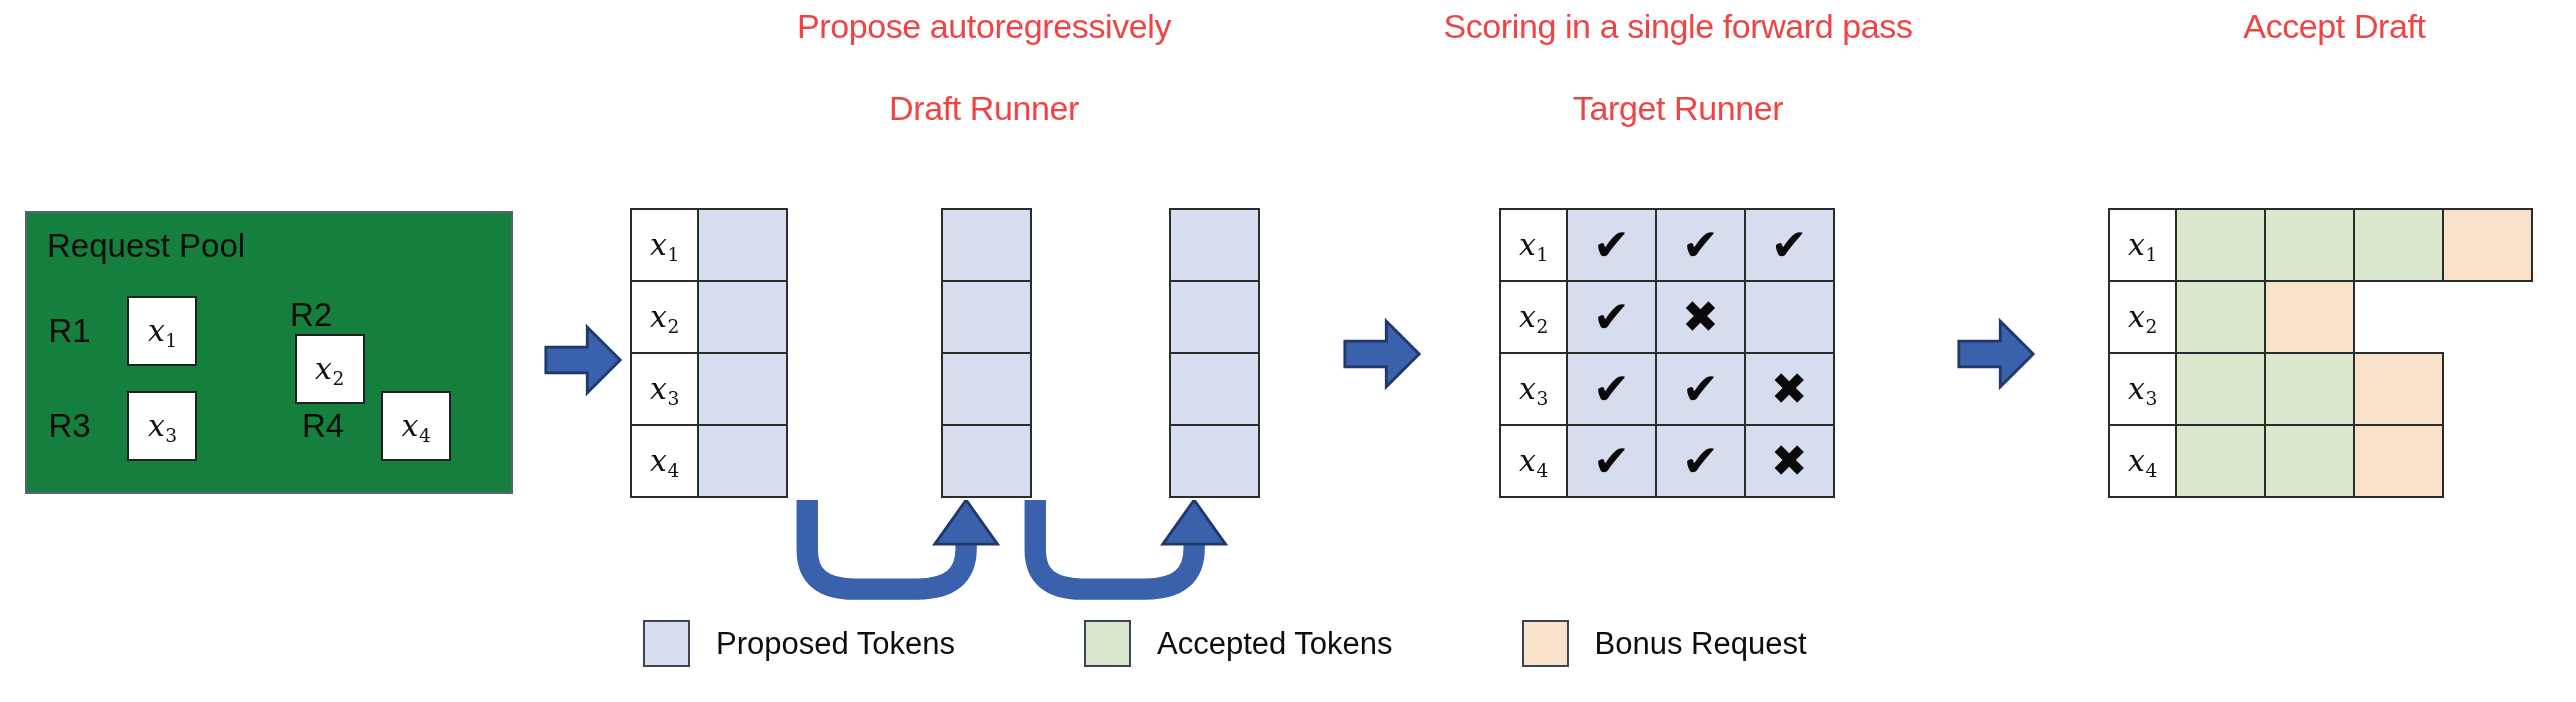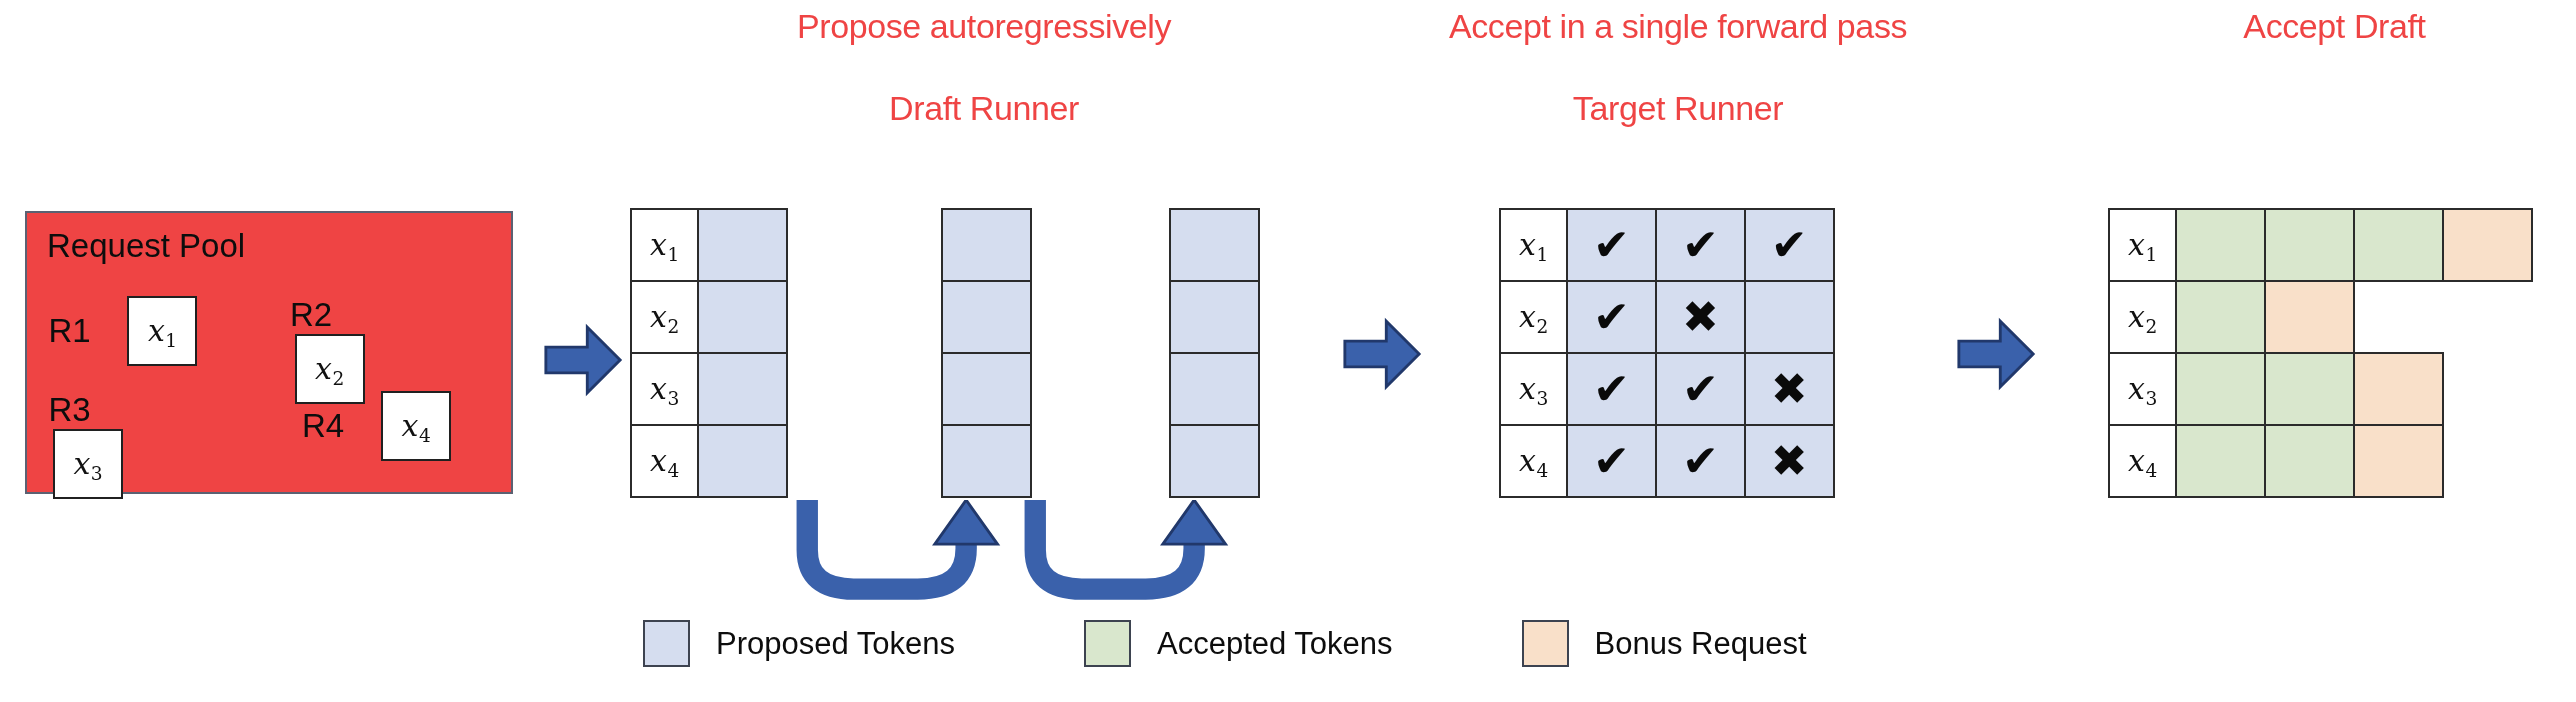--- a/index.html
+++ b/index.html
@@ -32,21 +32,21 @@
 
   
   #request-pool {
     position: absolute;
     left: 25px;
     top: 211px;
     width: 488px;
     height: 283px;
     border: 2.9px solid #5b6172;
     box-sizing: border-box;
-    background: #ef4444;
+    background: #15803d;
   }
   #request-pool-title {
     position: absolute;
     left: 20px;
     top: 14.3px;
     font-size: 33px;
     color: #0d0d0d;
     white-space: nowrap;
   }
   .req-row {
@@ -171,21 +171,21 @@
 </style>
 </head>
 <body>
 
 <div id="stage">
 
   <div class="title" style="left:734px; top:7.1px; width:500px;">Propose autoregressively</div>
 
   <div class="title" style="left:734px; top:89px; width:500px;">Draft Runner</div>
 
-  <div class="title" style="left:1378px; top:7.1px; width:600px;">Accept in a single forward pass</div>
+  <div class="title" style="left:1378px; top:7.1px; width:600px;">Scoring in a single forward pass</div>
 
   <div class="title" style="left:1378px; top:89px; width:600px;text-align:center;">Target Runner</div>
 
   <div class="title" style="left:2113px; top:7.1px; width:443px;">Accept Draft</div>
 
   <div id="request-pool">
     <div id="request-pool-title">Request Pool</div>
 
     <div class="req-row" style="left:21.4px; top:83px;">
       <span class="req-label">R1</span>
@@ -194,21 +194,21 @@
       </span>
     </div>
 
     <div class="req-row" style="left:263px; top:83px;flex-direction:column;">
       <span class="req-label">R2</span>
       <span class="req-box">
         <span class="xvar"><span>x</span><sub>2</sub></span>
       </span>
     </div>
 
-    <div class="req-row" style="left:21.4px; top:178px;flex-direction:column;">
+    <div class="req-row" style="left:21.4px; top:178px;">
       <span class="req-label">R3</span>
       <span class="req-box">
         <span class="xvar"><span>x</span><sub>3</sub></span>
       </span>
     </div>
 
     <div class="req-row" style="left:263px; top:178px;margin-left:12px;">
       <span class="req-label">R4</span>
       <span class="req-box">
         <span class="xvar"><span>x</span><sub>4</sub></span>

